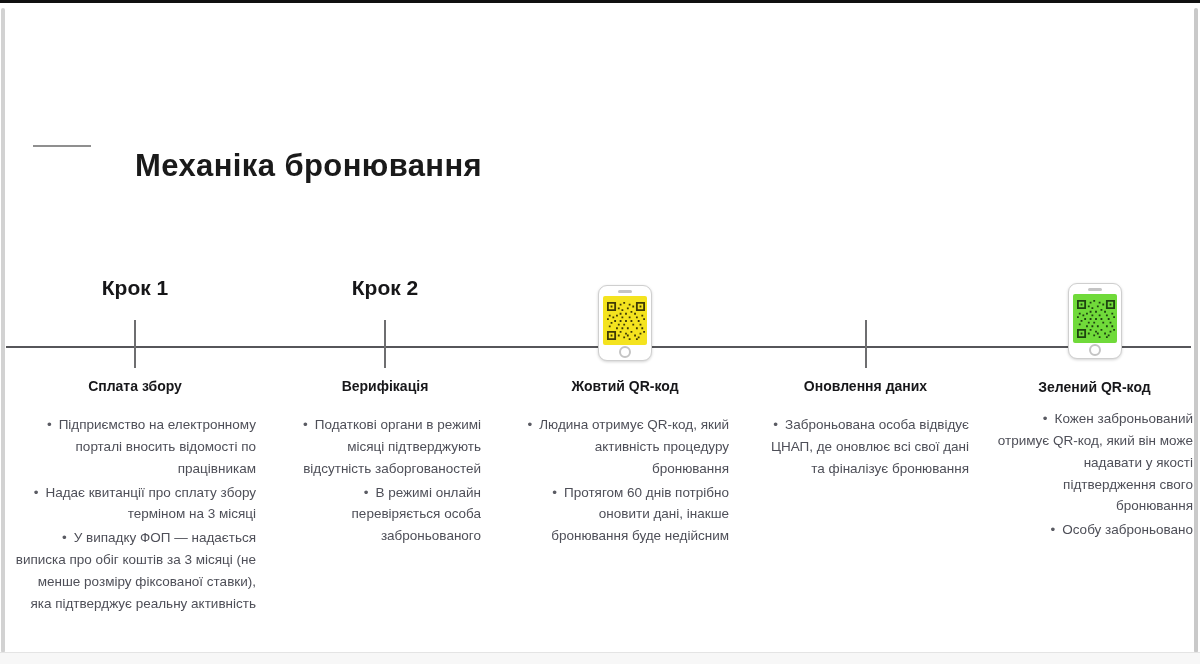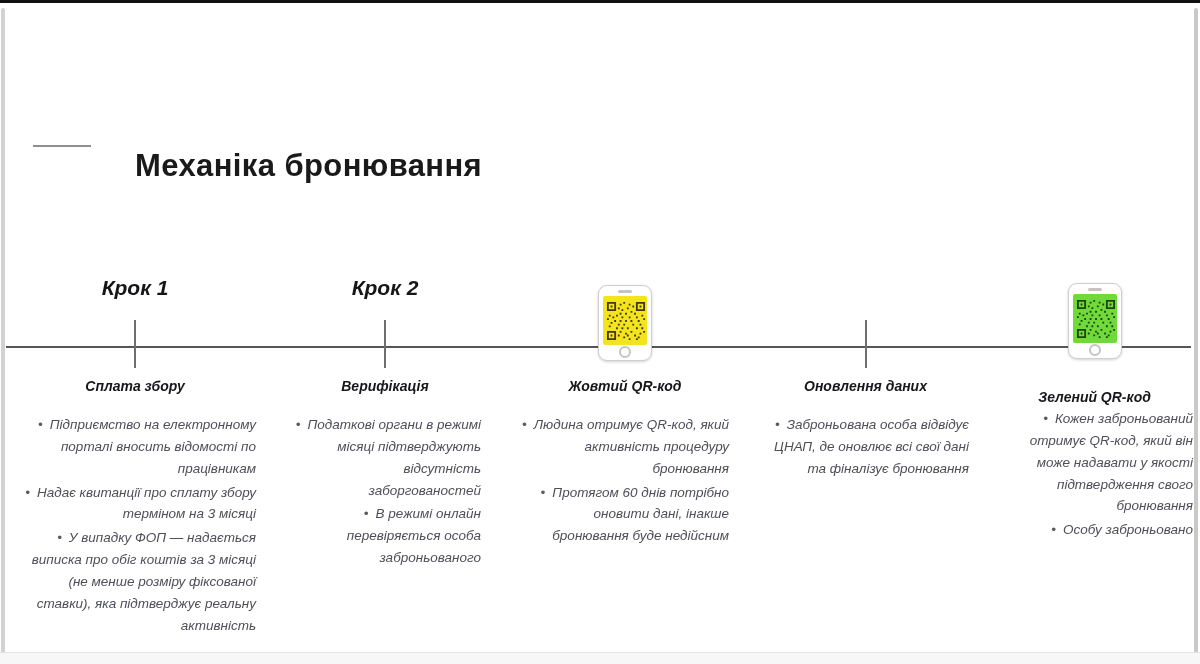--- a/index.html
+++ b/index.html
@@ -16,21 +16,21 @@
   .footer-band{position:absolute;left:0;right:0;bottom:0;height:11px;background:#f7f7f7;border-top:1px solid #e4e4e4;}
 
   .title-dash{position:absolute;left:33px;top:145px;width:58px;height:2px;background:#8f8f8f;}
   .slide-title{
     position:absolute;left:135px;top:127px;
     font-size:31px;font-weight:700;letter-spacing:.4px;color:#1a1a1a;
   }
 
   .timeline-line{position:absolute;left:6px;right:9px;top:346px;height:2px;background:#56565a;}
 
-  .column{position:absolute;top:0;height:592px;font-style:italic;}
+  .column{position:absolute;top:0;height:592px;}
   .col-1{left:10px;width:250px;}
   .col-2{left:285px;width:200px;}
   .col-3{left:517px;width:216px;}
   .col-4{left:758px;width:215px;}
   .col-5{left:992px;width:205px;}
 
   .kicker{
     position:absolute;top:274px;left:0;width:100%;text-align:center;
     font-size:21px;font-weight:700;color:#161618;line-height:28px;
   }
@@ -47,21 +47,21 @@
   .phone .screen svg{position:absolute;top:6px;left:4px;}
   .phone .home-button{
     position:absolute;bottom:2px;left:50%;margin-left:-6px;width:12px;height:12px;
     border:2px solid #c4c4c4;border-radius:50%;background:#fff;box-sizing:border-box;
   }
 
   .step-title{
     position:absolute;top:374px;left:0;width:100%;text-align:center;
     font-size:14px;font-weight:700;color:#17171a;line-height:24px;
   }
-  .col-5 .step-title{top:385px;text-align:center;}
+  .col-5 .step-title{top:375px;text-align:center;}
 
   .bullets{
     position:absolute;top:412px;left:0;width:100%;margin:0;padding:0;list-style:none;
     font-size:13.5px;line-height:1.62;color:#4e4f58;text-align:right;
   }
   .col-5 .bullets{top:406px;}
   .bullets li{margin:2px 0;padding:0 4px;}
   .bullets li::before{content:"•";margin-right:7px;color:#5a5b63;}
 </style>
 </head>

